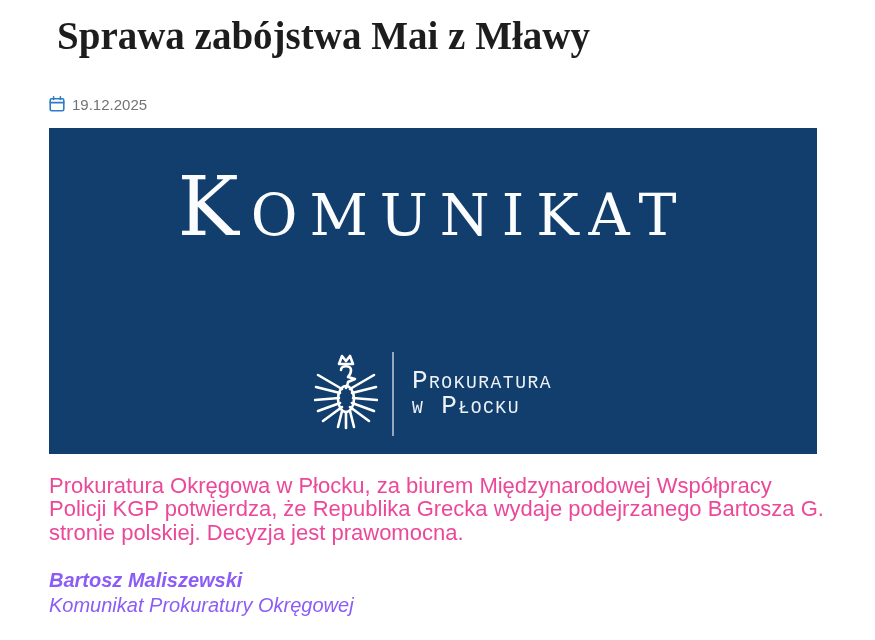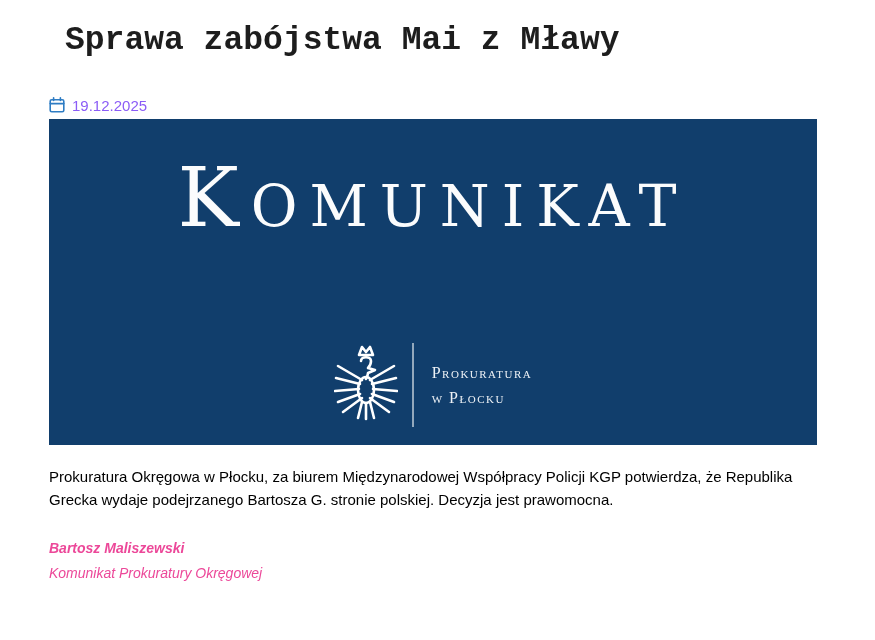--- a/index.html
+++ b/index.html
@@ -10,38 +10,38 @@
   body {
     width: 875px;
     height: 640px;
     overflow: hidden;
     font-family: "Liberation Sans", sans-serif;
   }
   .page {
     padding: 6px 55px 0 49px;
   }
   .article-title {
-    margin: 16px;
-    font-size: 33px;
+    margin: 8px;
+    font-size: 39px;
     line-height: 1.15;
     font-weight: 700;
     color: #1d1d1d;
-    font-family: Liberation Mono, monospace;
+    font-family: Liberation Serif, serif;
   }
   .date-row {
     display: flex;
     align-items: center;
     gap: 7px;
     margin-top: 37px;
     font-size: 15px;
-    color: #8b5cf6;
+    color: #737373;
   }
   .date-row svg { display: block; }
   .banner {
-    margin-top: 5px;
+    margin-top: 15px;
     width: 768px;
     height: 326px;
     background: #113e6c;
     display: flex;
     flex-direction: column;
     align-items: center;
     box-sizing: border-box;
     padding-top: 38px;
   }
   .banner-heading {
@@ -58,39 +58,39 @@
     display: flex;
     align-items: center;
   }
   .emblem-divider {
     width: 2px;
     height: 84px;
     background: rgba(255,255,255,0.55);
     margin: 0 18px 0 14px;
   }
   .org-text {
-    font-family: Liberation Serif, serif;
+    font-family: Liberation Mono, monospace;
     font-variant: small-caps;
-    font-size: 16px;
+    font-size: 26px;
     line-height: 25px;
     letter-spacing: 1.5px;
     color: #eef2f6;
   }
   .article-body {
     margin-top: 20px;
     width: 778px;
-    font-size: 15px;
+    font-size: 22px;
     line-height: 23.5px;
-    color: #000000;
+    color: #ec4899;
   }
   .signature {
     margin-top: 24px;
-    font-size: 14px;
+    font-size: 20px;
     line-height: 25px;
-    color: #ec4899;
+    color: #8b5cf6;
     font-style: italic;
   }
   .signature .sig-name {
     font-weight: 700;
   }
 </style>
 </head>
 <body>
 
 <div class="page">

